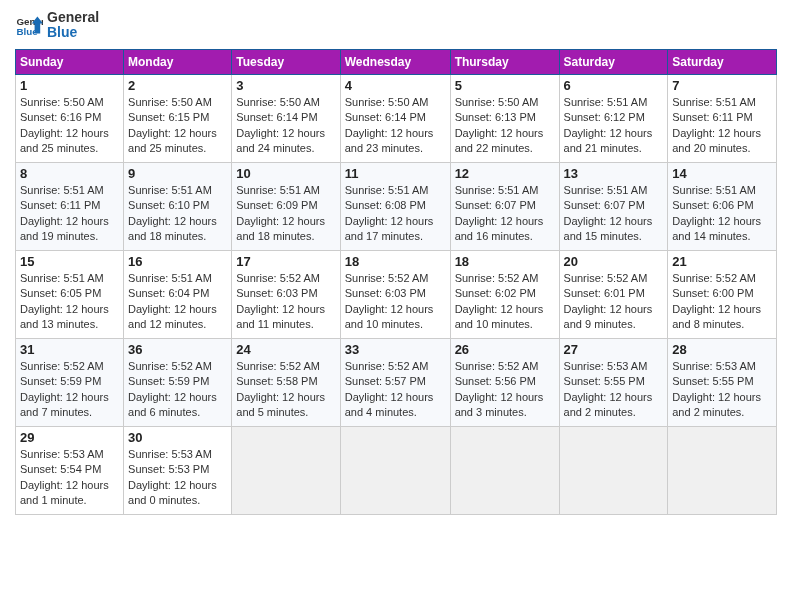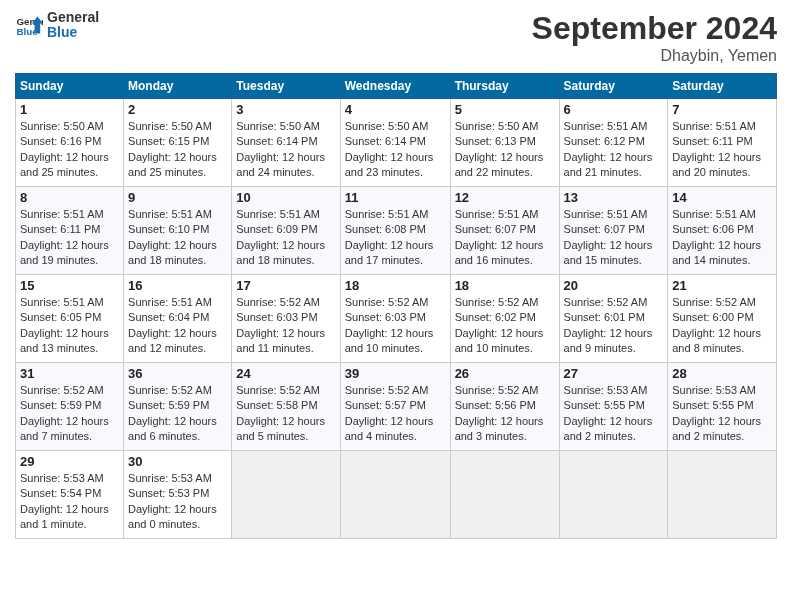--- a/index.html
+++ b/index.html
@@ -42,21 +42,21 @@
     .subtitle {
       font-size: 16px;
       color: #555;
     }
     .calendar-table {
       width: 100%;
       border-collapse: collapse;
       font-size: 10px;
     }
     .calendar-table th {
-      background-color: #0369a1;
+      background-color: #a21caf;
       color: #fff;
       padding: 5px 4px;
       text-align: left;
       font-size: 12px;
       font-weight: bold;
       border: 1px solid #1a5a9a;
     }
     .calendar-table td {
       border: 1px solid #ccc;
       vertical-align: top;
@@ -95,24 +95,20 @@
       <svg class="logo-icon" viewBox="0 0 40 40">
         <text x="2" y="20" font-size="14" font-weight="bold" fill="#333">General</text>
         <text x="2" y="34" font-size="14" font-weight="bold" fill="#1a6cb5">Blue</text>
         <polygon points="32,8 40,18 36,18 36,32 28,32 28,18 24,18" fill="#1a6cb5"></polygon>
       </svg>
       <div style="display:flex;flex-direction:column;line-height:1.1;">
         <span style="font-size:14px;font-weight:bold;color:#333;">General</span>
         <span style="font-size:14px;font-weight:bold;color:#1a6cb5;">Blue</span>
       </div>
     </div>
-    <div class="title-block">
-      <div class="month-title">September 2024</div>
-      <div class="subtitle">Dhaybin, Yemen</div>
-    </div>
   </div>
 
   <table class="calendar-table">
     <thead>
       <tr>
         <th>Sunday</th>
         <th>Monday</th>
         <th>Tuesday</th>
         <th>Wednesday</th>
         <th>Thursday</th>
@@ -314,21 +310,21 @@
       </td>
           <td>
         <span class="day-number">24</span>
         <div class="day-info">
           Sunrise: 5:52 AM<br>
           Sunset: 5:58 PM<br>
           Daylight: 12 hours and 5 minutes.
         </div>
       </td>
           <td>
-        <span class="day-number">39</span>
+        <span class="day-number">33</span>
         <div class="day-info">
           Sunrise: 5:52 AM<br>
           Sunset: 5:57 PM<br>
           Daylight: 12 hours and 4 minutes.
         </div>
       </td>
           <td>
         <span class="day-number">26</span>
         <div class="day-info">
           Sunrise: 5:52 AM<br>

